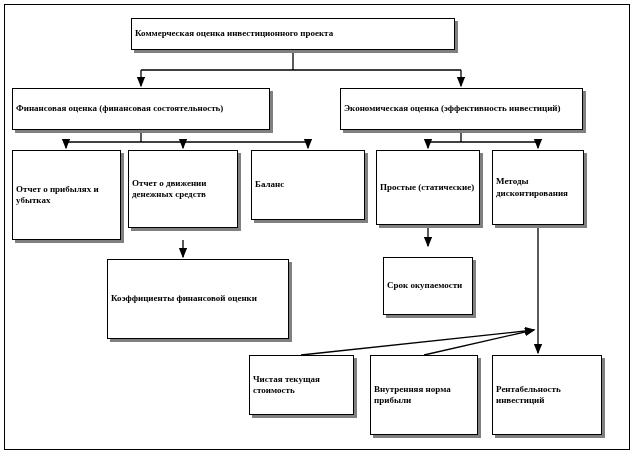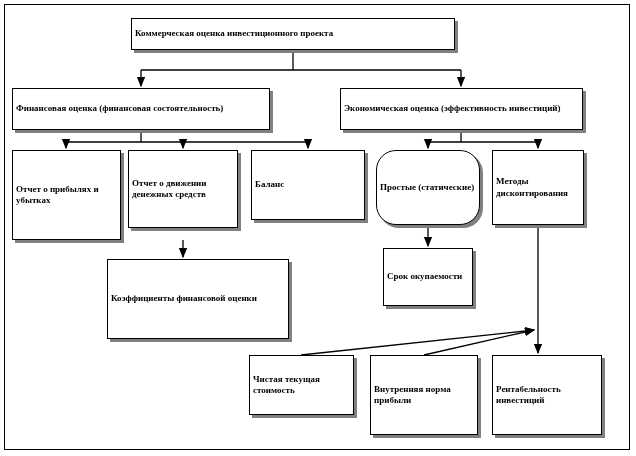--- a/index.html
+++ b/index.html
@@ -106,30 +106,30 @@
   </div>
   <div class="node" style="left:12px; top:150px; width:109px; height:90px;">
     <span>Отчет о прибылях и убытках</span>
   </div>
   <div class="node" style="left:128px; top:150px; width:110px; height:78px;">
     <span>Отчет о движении денежных средств</span>
   </div>
   <div class="node" style="left:251px; top:150px; width:114px; height:70px;">
     <span>Баланс</span>
   </div>
-  <div class="node" style="left:376px; top:150px; width:104px; height:75px;border-radius:20px;">
+  <div class="node" style="left:376px; top:150px; width:104px; height:75px;">
     <span>Простые (статические)</span>
   </div>
   <div class="node" style="left:492px; top:150px; width:92px; height:75px;">
     <span>Методы дисконтирования</span>
   </div>
   <div class="node" style="left:107px; top:259px; width:182px; height:80px;">
     <span>Коэффициенты финансовой оценки</span>
   </div>
-  <div class="node" style="left:383px; top:248px; width:90px; height:58px;">
+  <div class="node" style="left:383px; top:257px; width:90px; height:58px;">
     <span>Срок окупаемости</span>
   </div>
   <div class="node" style="left:249px; top:355px; width:105px; height:60px;">
     <span>Чистая текущая стоимость</span>
   </div>
   <div class="node" style="left:370px; top:355px; width:108px; height:80px;">
     <span>Внутренняя норма прибыли</span>
   </div>
   <div class="node" style="left:492px; top:355px; width:110px; height:80px;">
     <span>Рентабельность инвестиций</span>

